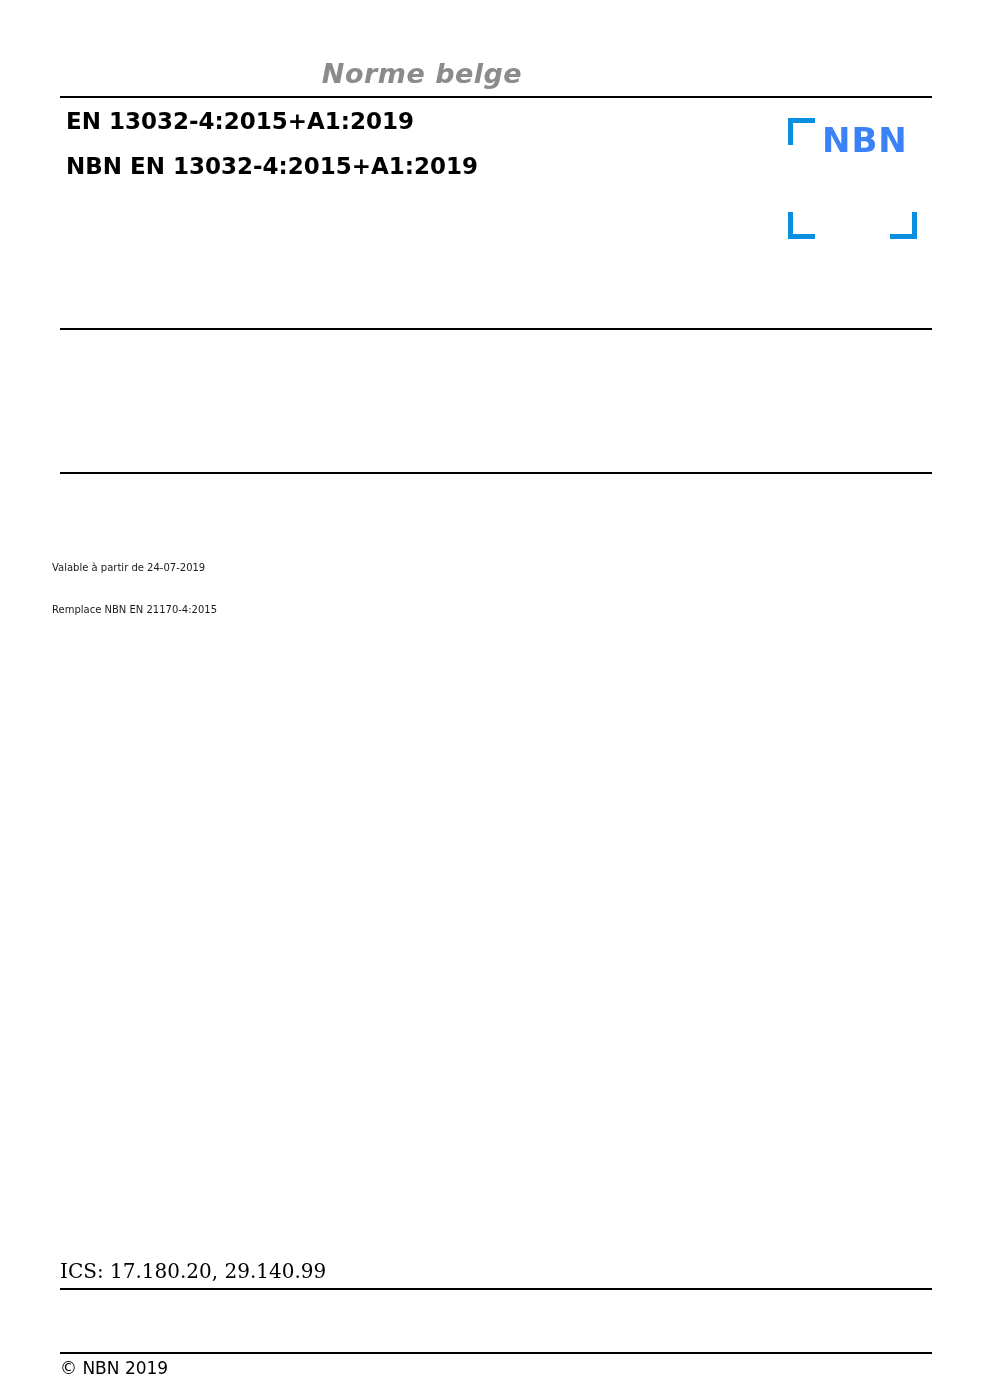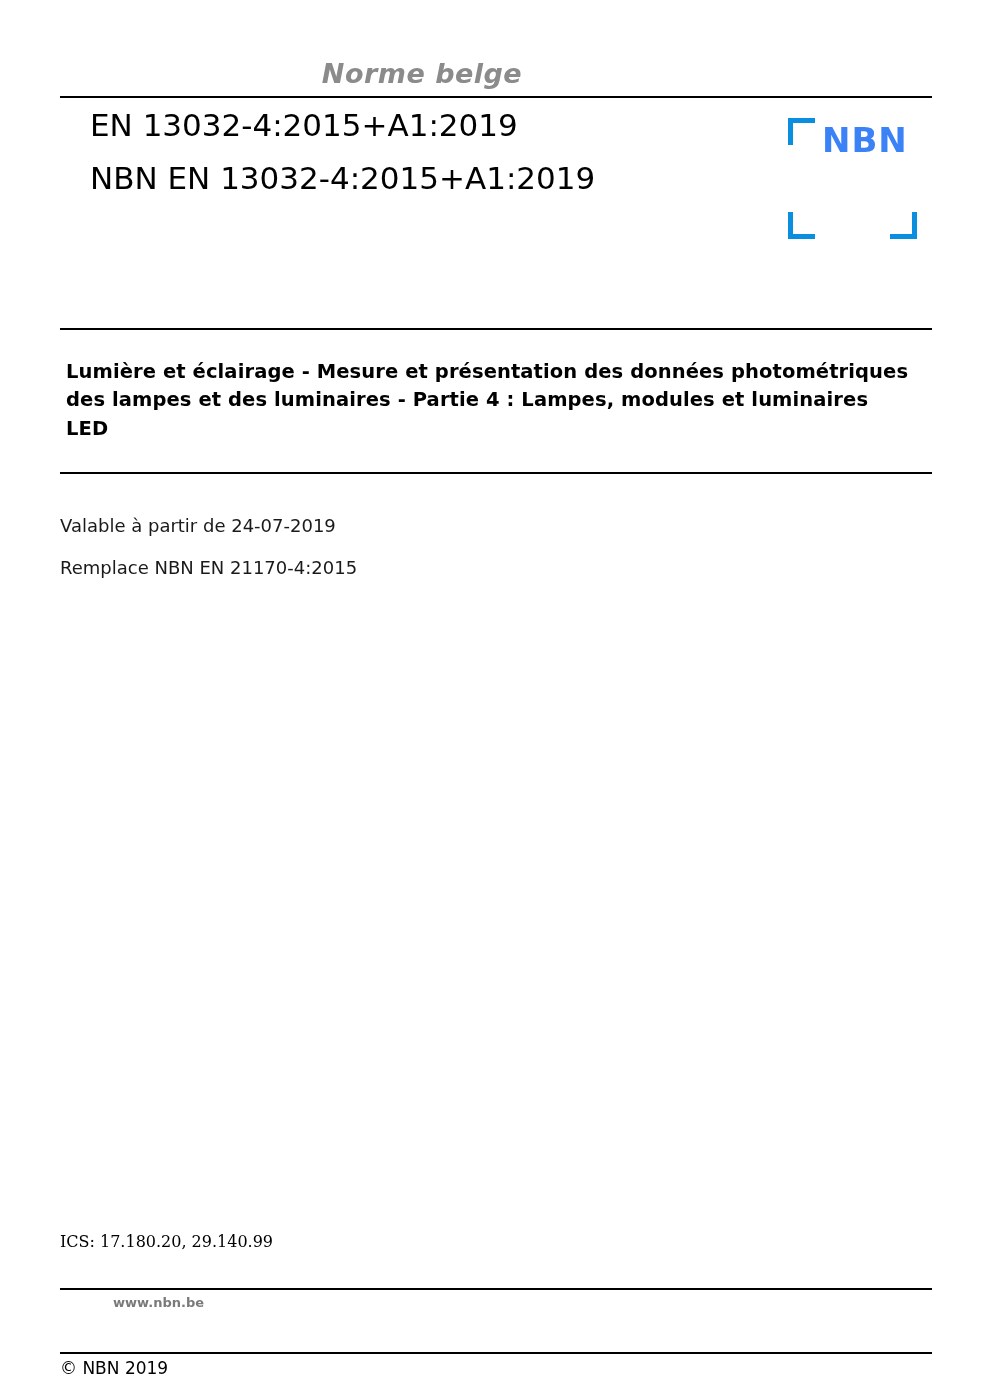--- a/index.html
+++ b/index.html
@@ -46,26 +46,25 @@
   .rule-5 { top: 1352px; }
 
   
   .ref-block {
     position: absolute;
     top: 110px;
     left: 66px;
     width: 560px;
   }
   .ref-line {
-    font-size: 31px;
-    font-weight: normal;
+    font-size: 23px;
+    font-weight: bold;
     line-height: 1.0;
     margin-bottom: 22px;
     white-space: nowrap;
-    margin-left: 24px;
   }
 
   
   .logo-wrap {
     position: absolute;
     top: 112px;
     left: 780px;
     width: 152px;
     height: 145px;
   }
@@ -96,33 +95,34 @@
     width: 850px;
     font-size: 19.5px;
     font-weight: bold;
     line-height: 1.45;
     letter-spacing: 0.1px;
   }
 
   
   .meta {
     position: absolute;
-    left: 60px;
-    font-size: 18px;
+    left: 52px;
+    font-size: 10px;
     color: #1a1a1a;
+    margin-top: 47px;
   }
   .meta-valid { top: 515px; }
   .meta-replace { top: 557px; }
 
   
   .ics {
     position: absolute;
-    top: 1232px;
+    top: 1259px;
     left: 60px;
-    font-size: 16px;
+    font-size: 20px;
     font-family: "DejaVu Serif", serif;
     color: #000000;
   }
 
   
   .footer {
     position: absolute;
     top: 1294px;
     left: 113px;
     width: 820px;
@@ -166,34 +166,30 @@
 
   <div class="logo-wrap">
     <div class="corner tl"></div>
     <div class="corner bl"></div>
     <div class="corner br"></div>
     <div class="logo-text">NBN</div>
   </div>
 
   <div class="rule rule-2"></div>
 
-  <div class="doc-title">Lumière et éclairage - Mesure et présentation des données photométriques des lampes et des luminaires - Partie 4 : Lampes, modules et luminaires LED</div>
 
   <div class="rule rule-3"></div>
 
   <div class="meta meta-valid">Valable à partir de 24-07-2019</div>
   <div class="meta meta-replace">Remplace NBN EN 21170-4:2015</div>
 
   <div class="ics">ICS: 17.180.20, 29.140.99</div>
 
   <div class="rule rule-4"></div>
 
   <div class="footer">
-    <div class="footer-col col-web">
-      <div class="web-link">www.nbn.be</div>
-    </div>
   </div>
 
   <div class="rule rule-5"></div>
 
   <div class="copyright">© NBN 2019</div>
 
 </div>
 
 </body></html>

